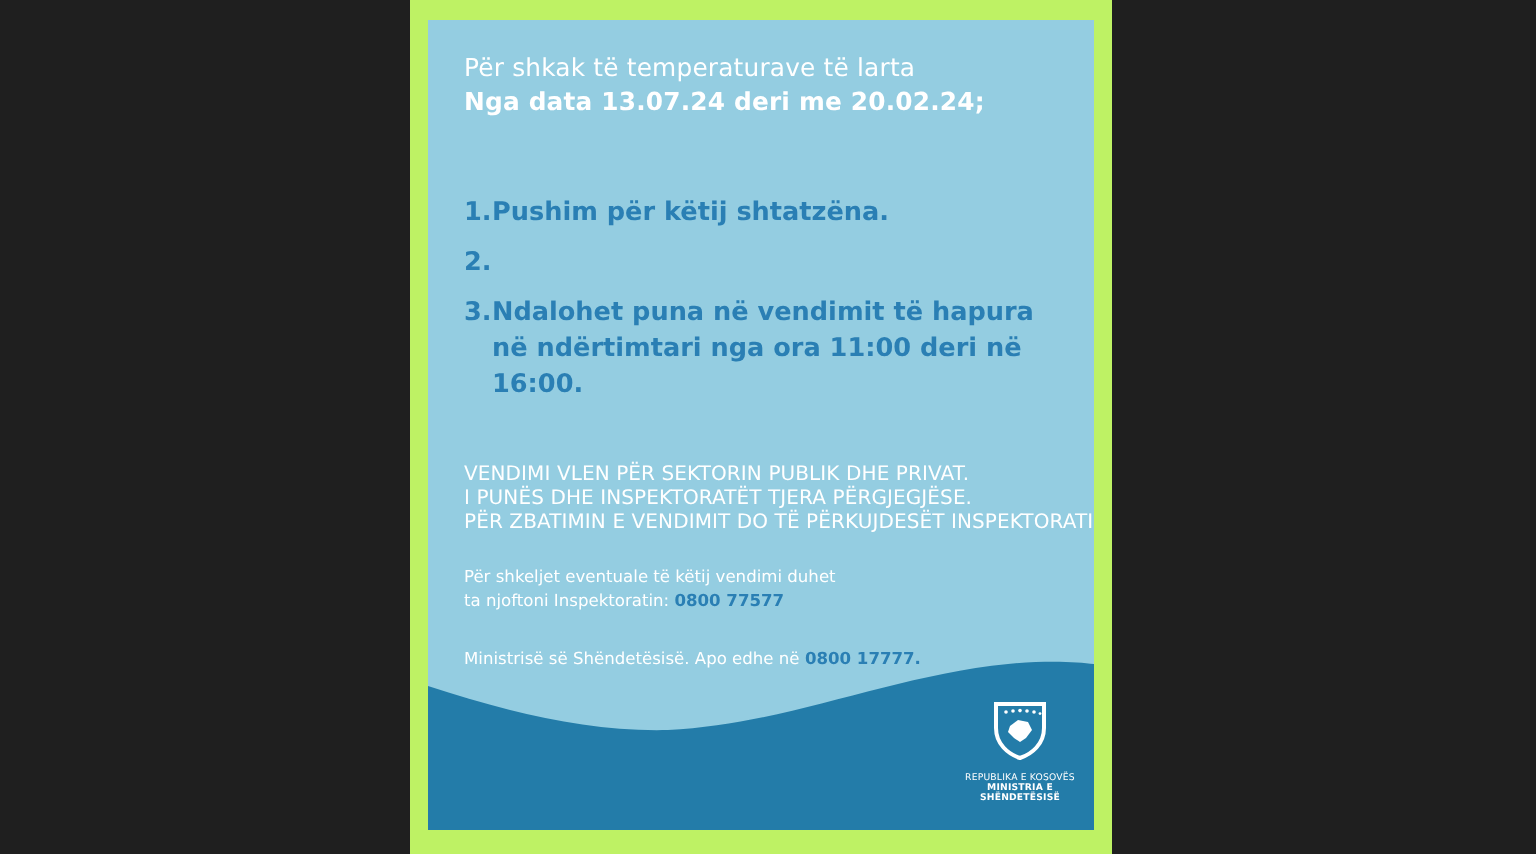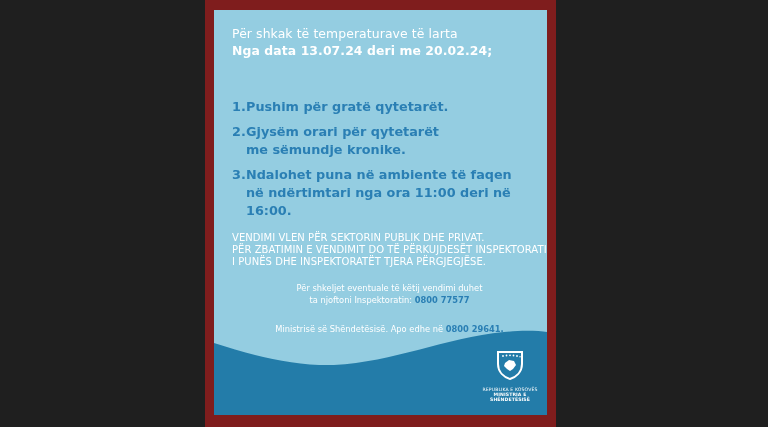--- a/index.html
+++ b/index.html
@@ -4,21 +4,21 @@
 <style>
   html, body { margin:0; padding:0; }
   body {
     width:768px; height:427px; overflow:hidden;
     background:#1f1f1f;
     position:relative;
     font-family:"DejaVu Sans", sans-serif;
   }
   .paper {
     position:absolute; left:205px; top:0; width:351px; height:427px;
-    background:#7f1d1d;
+    background:#bef264;
   }
   .card {
     position:absolute; left:9px; top:10px; width:333px; height:405px;
     background:#94cde1;
     overflow:hidden;
   }
   .intro {
     position:absolute; left:18px; top:15px; width:310px;
     color:#ffffff; font-size:12.4px; line-height:17px;
     letter-spacing:0.1px;
@@ -32,21 +32,21 @@
   .list .num { width:14px; flex:none; }
   .notice {
     position:absolute; left:18px; top:222px; width:315px;
     color:#ffffff; font-size:10px; line-height:12px; text-transform:uppercase;
     letter-spacing:0.05px;
   }
   .report {
     position:absolute; left:18px; top:272px; width:315px;
     color:#ffffff; font-size:8.3px; line-height:12px;
   }
-  .report p { margin:0 0 5px 0;text-align:center; }
+  .report p { margin:0 0 5px 0; }
   .phone { color:#2a7fb4; font-weight:bold; }
   .wave { position:absolute; left:0; top:300px; width:333px; height:105px; }
   .logo {
     position:absolute; left:261px; top:339px; width:70px; text-align:center;
   }
   .logo svg { display:block; margin:0 auto; }
   .logo .l1 { color:#ffffff; font-size:4.6px; margin-top:6px; letter-spacing:0.1px; }
   .logo .l2 { color:#ffffff; font-size:4.6px; font-weight:bold; letter-spacing:0.1px; }
 </style>
 </head>
@@ -57,53 +57,49 @@
 
     <div class="intro">
       <div>Për shkak të temperaturave të larta</div>
       <div class="bold">Nga data 13.07.24 deri me 20.02.24;</div>
     </div>
 
     <div class="list">
       <div class="item">
         <span class="num">1.</span>
         <div>
-          <div>Pushim për gratë qytetarët.</div>
+          <div>Pushim për këtij shtatzëna.</div>
         </div>
       </div>
       <div class="item">
         <span class="num">2.</span>
-        <div>
-          <div>Gjysëm orari për qytetarët</div>
-          <div>me sëmundje kronike.</div>
-        </div>
       </div>
       <div class="item">
         <span class="num">3.</span>
         <div>
-          <div>Ndalohet puna në ambiente të faqen</div>
+          <div>Ndalohet puna në vendimit të hapura</div>
           <div>në ndërtimtari nga ora 11:00 deri në 16:00.</div>
         </div>
       </div>
     </div>
 
     <div class="notice">
       <div>Vendimi vlen për sektorin publik dhe privat.</div>
+      <div>i Punës dhe inspektoratët tjera përgjegjëse.</div>
       <div>Për zbatimin e vendimit do të përkujdesët Inspektorati</div>
-      <div>i Punës dhe inspektoratët tjera përgjegjëse.</div>
     </div>
 
     <div class="report">
       <p>
         <span>Për shkeljet eventuale të këtij vendimi duhet</span><br>
         <span>ta njoftoni Inspektoratin: </span><span class="phone">0800 77577</span>
       </p>
       <p>
         <br>
-        <span>Ministrisë së Shëndetësisë. Apo edhe në </span><span class="phone">0800 29641</span><span class="phone">.</span>
+        <span>Ministrisë së Shëndetësisë. Apo edhe në </span><span class="phone">0800 17777</span><span class="phone">.</span>
       </p>
     </div>
 
     <svg class="wave" viewBox="0 0 333 105" preserveAspectRatio="none">
       <path d="M0,33 C40,46 80,56 120,55 C180,52 230,28 290,22 C310,20 325,21 333,22 L333,105 L0,105 Z" fill="#237ca9"></path>
     </svg>
 
     <div class="logo">
       <svg width="32" height="32" viewBox="0 0 32 32">
         <path d="M4,3 L28,3 L28,15 C28,23 22,28 16,30 C10,28 4,23 4,15 Z" fill="none" stroke="#ffffff" stroke-width="2"></path>

